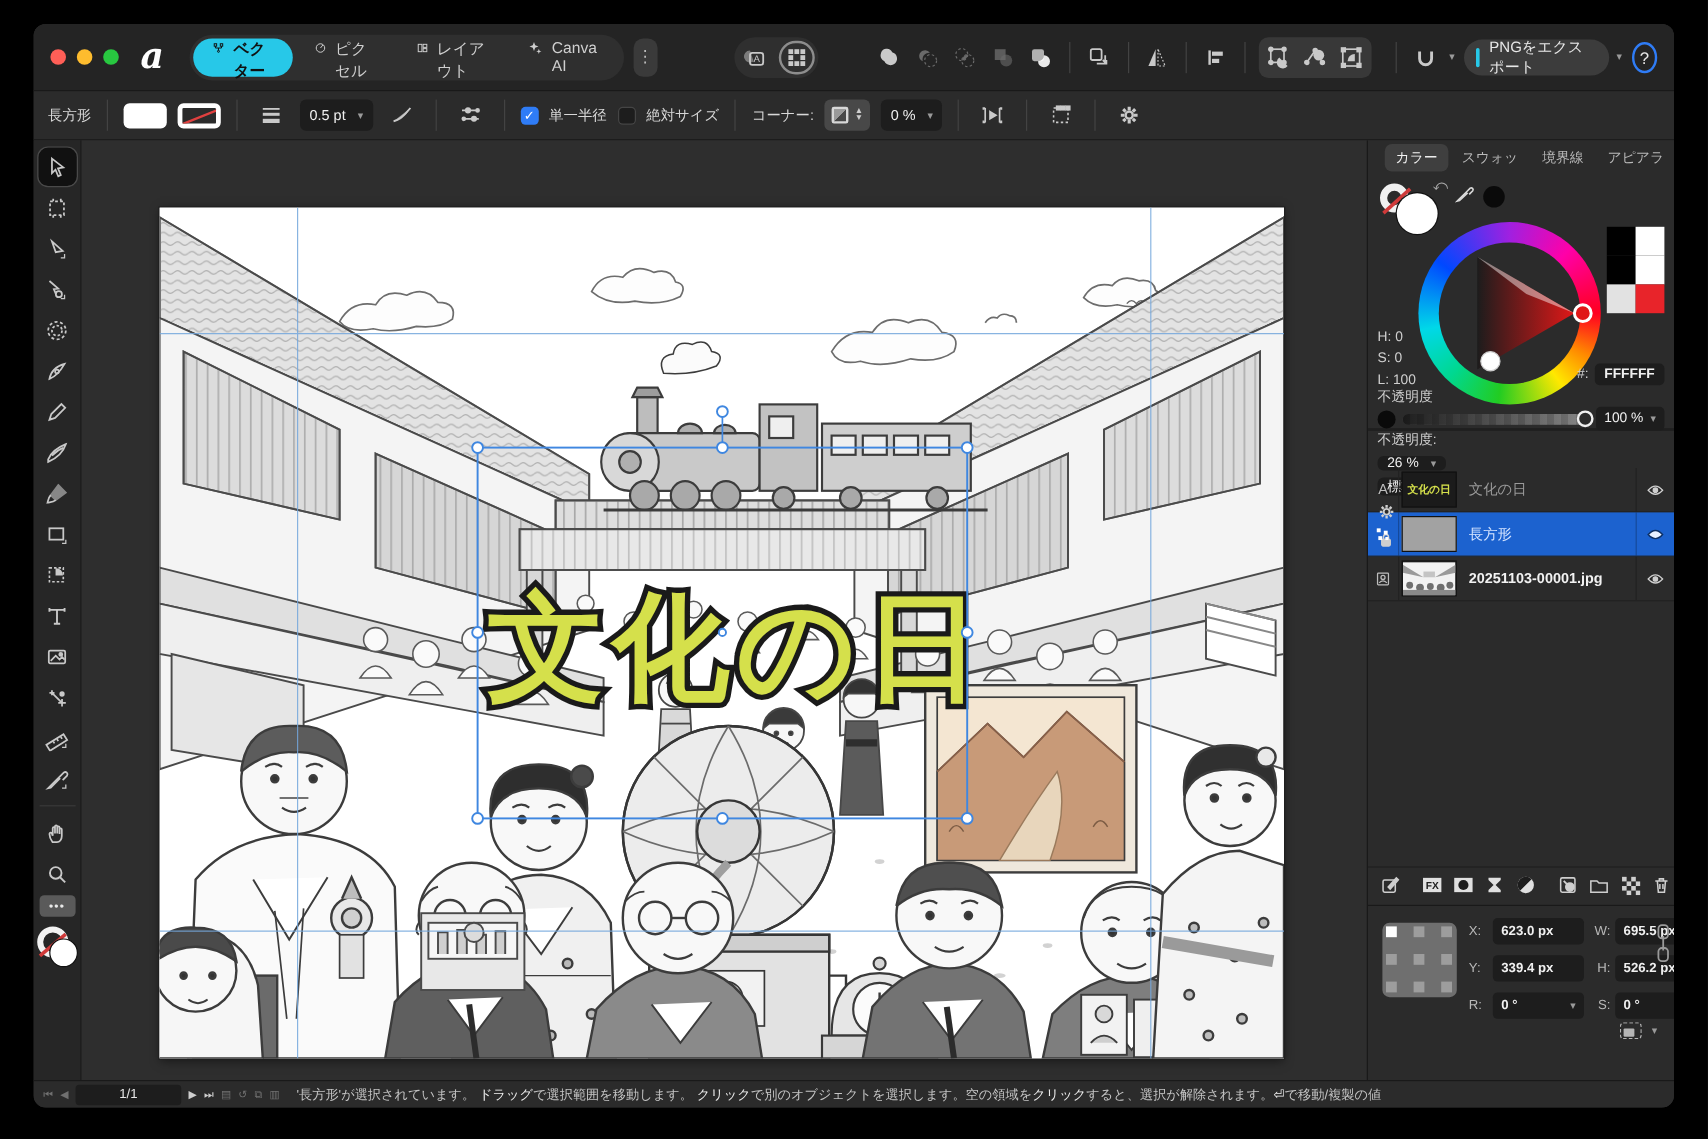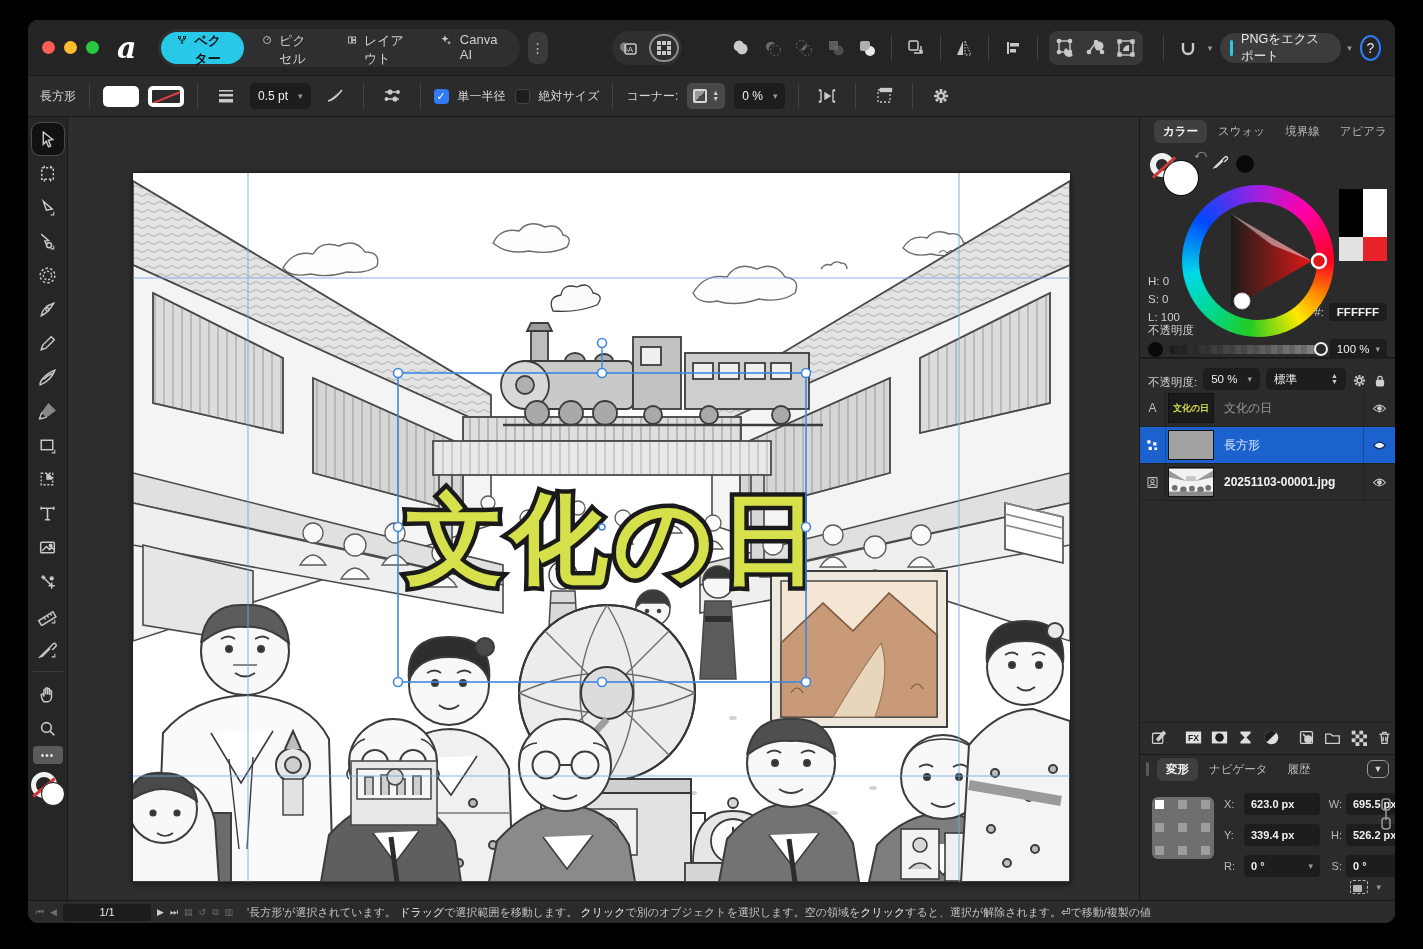--- a/index.html
+++ b/index.html
@@ -61,21 +61,21 @@
   .canvas-area { position:absolute; left:40px; top:97px; right:256px; bottom:23px; background:#2e2e2e; overflow:hidden; }
   .page { position:absolute; left:65px; top:56px; width:937px; height:709px; background:#fff; box-shadow:0 0 0 1px #1f1f1f, 0 2px 8px rgba(0,0,0,.5); }
   .page svg { position:absolute; left:0; top:0; }
 
   
   .panels { position:absolute; right:0; top:97px; width:256px; bottom:23px; background:#2b2b2b; border-left:1px solid #191919; font-size:11.5px; color:#cfcfcf; }
   .psec { position:absolute; left:0; right:0; border-bottom:1px solid #191919; }
   .ptabs { display:flex; align-items:center; height:28px; padding:0 6px; gap:2px; }
   .drag-nub { width:3px; height:14px; background:#5a5a5a; border-radius:2px; margin-right:6px; }
   .ptab { padding:4px 9px; border-radius:6px; color:#b9b9b9; white-space:nowrap; }
-  .ptab.sel { background:#3f3f3f; color:#f2f2f2; font-weight:bold; }
+  .ptab.sel { background:#3f3f3f; color:#f2f2f2; font-weight:normal; }
   .ptab-chev { margin-left:auto; width:22px; height:18px; border:1.5px solid #9a9a9a; border-radius:6px; display:flex; align-items:center; justify-content:center; color:#cfcfcf; font-size:9px; }
 
   .color-body { position:relative; height:212px; }
   .fillstroke { position:absolute; left:10px; top:6px; width:44px; height:40px; }
   .fs-back { position:absolute; left:0; top:2px; width:24px; height:24px; border-radius:50%; border:6px solid #f0f0f0; background:#2b2b2b; }
   .fs-back::after { content:""; position:absolute; left:-7px; top:7px; width:30px; height:3px; background:#d03a3a; transform:rotate(-42deg); }
   .fs-front { position:absolute; left:14px; top:10px; width:34px; height:34px; border-radius:50%; background:#fff; box-shadow:0 0 0 1px #111; }
   .swap-arrow { position:absolute; left:54px; top:2px; color:#aaa; font-size:12px; }
   .picker-ic { position:absolute; left:72px; top:8px; color:#d8d8d8; }
   .picker-dot { position:absolute; left:96px; top:10px; width:18px; height:18px; border-radius:50%; background:#0a0a0a; }
@@ -89,21 +89,21 @@
   .hexval { background:#1d1d1d; border-radius:4px; padding:3px 8px; color:#f0f0f0; font-weight:bold; }
   .oplabel { position:absolute; left:8px; top:178px; }
   .oprow { position:absolute; left:8px; right:8px; top:194px; display:flex; align-items:center; gap:6px; }
   .opknob-l { width:15px; height:15px; border-radius:50%; background:#0a0a0a; flex:none; }
   .optrack { position:relative; flex:1; height:9px; border-radius:5px;
      background:repeating-linear-gradient(90deg,#3a3a3a 0 6px,#565656 6px 12px); overflow:visible; }
   .optrack::before { content:""; position:absolute; inset:0; border-radius:5px; background:linear-gradient(90deg,rgba(20,20,20,.85),rgba(230,230,230,.35)); }
   .opknob-r { position:absolute; right:-4px; top:-3px; width:14px; height:14px; border-radius:50%; background:#2b2b2b; border:2.5px solid #f0f0f0; }
   .opval { background:#1d1d1d; border-radius:4px; padding:4px 7px; color:#f0f0f0; display:flex; gap:6px; align-items:center; }
 
-  .blendrow { display:flex; align-items:flex-end; height:32px; padding:0 8px; gap:6px; border-top:1px solid #1f1f1f; }
+  .blendrow { display:flex; align-items:flex-start; height:32px; padding:0 8px; gap:6px; border-top:1px solid #1f1f1f;flex-direction:column; }
   .layer-list { }
   .lrow { display:flex; align-items:stretch; height:37px; border-bottom:1px solid #222; background:#2b2b2b; }
   .lrow.sel { background:#1c62cf; }
   .lbadge { width:26px; display:flex; align-items:center; justify-content:center; color:#bdbdbd; border-right:1px solid #222; font-size:12px; }
   .lrow.sel .lbadge { color:#fff; border-right:1px solid rgba(0,0,0,.25); }
   .lthumb { width:46px; margin:3px 0 3px 2px; border:1px solid #111; display:flex; align-items:center; justify-content:center; overflow:hidden; }
   .lname { flex:1; display:flex; align-items:center; padding-left:10px; color:#9a9a9a; font-size:12px; }
   .lrow.sel .lname { color:#d5e4ff; }
   .lname.bright { color:#f2f2f2; font-weight:bold; }
   .leye { width:32px; display:flex; align-items:center; justify-content:center; border-left:1px solid #222; color:#cfcfcf; }
@@ -945,21 +945,21 @@
               <span class="chev">▾</span>
             </span>
         </div>
       </div>
     </div>
 
     <div class="psec" style="top:241px;height:397px">
       <div class="blendrow">
         <span>不透明度:</span>
         <span class="field" style="height:22px">
-            <span>50 %</span>
+            <span>26 %</span>
             <span class="chev">▾</span>
           </span>
         <span class="field" style="height:22px;flex:1">
             <span>標準</span>
             <span class="stepper" style="margin-left:auto">
               <span>▲</span>
               <span>▼</span>
             </span>
           </span>
         <span><svg width="15" height="15" viewBox="0 0 20 20" fill="#cfcfcf">
@@ -1079,27 +1079,20 @@
               <rect x="6.5" y="15.5" width="4.5" height="4.5"></rect>
               <rect x="15.5" y="15.5" width="4.5" height="4.5"></rect>
             </svg></span>
         <span><svg viewBox="0 0 20 20" fill="none" stroke="#cfcfcf" stroke-width="1.5">
               <path d="M4 6 h12 M8 6 V4 h4 v2 M6 6 l1 11 h6 l1 -11 M8.5 9 v5 M11.5 9 v5"></path>
             </svg></span>
       </div>
     </div>
 
     <div class="psec" style="top:638px;bottom:0;border-bottom:none">
-      <div class="ptabs">
-        <span class="drag-nub"></span>
-        <span class="ptab sel">変形</span>
-        <span class="ptab">ナビゲータ</span>
-        <span class="ptab">履歴</span>
-        <span class="ptab-chev">▼</span>
-      </div>
       <div class="tf-body">
         <div class="anchor">
           <i class="on" style="left:3px;top:3px"></i>
             <i style="left:26px;top:3px"></i>
             <i style="left:49px;top:3px"></i>
           <i style="left:3px;top:26px"></i>
             <i style="left:26px;top:26px"></i>
             <i style="left:49px;top:26px"></i>
           <i style="left:3px;top:49px"></i>
             <i style="left:26px;top:49px"></i>

